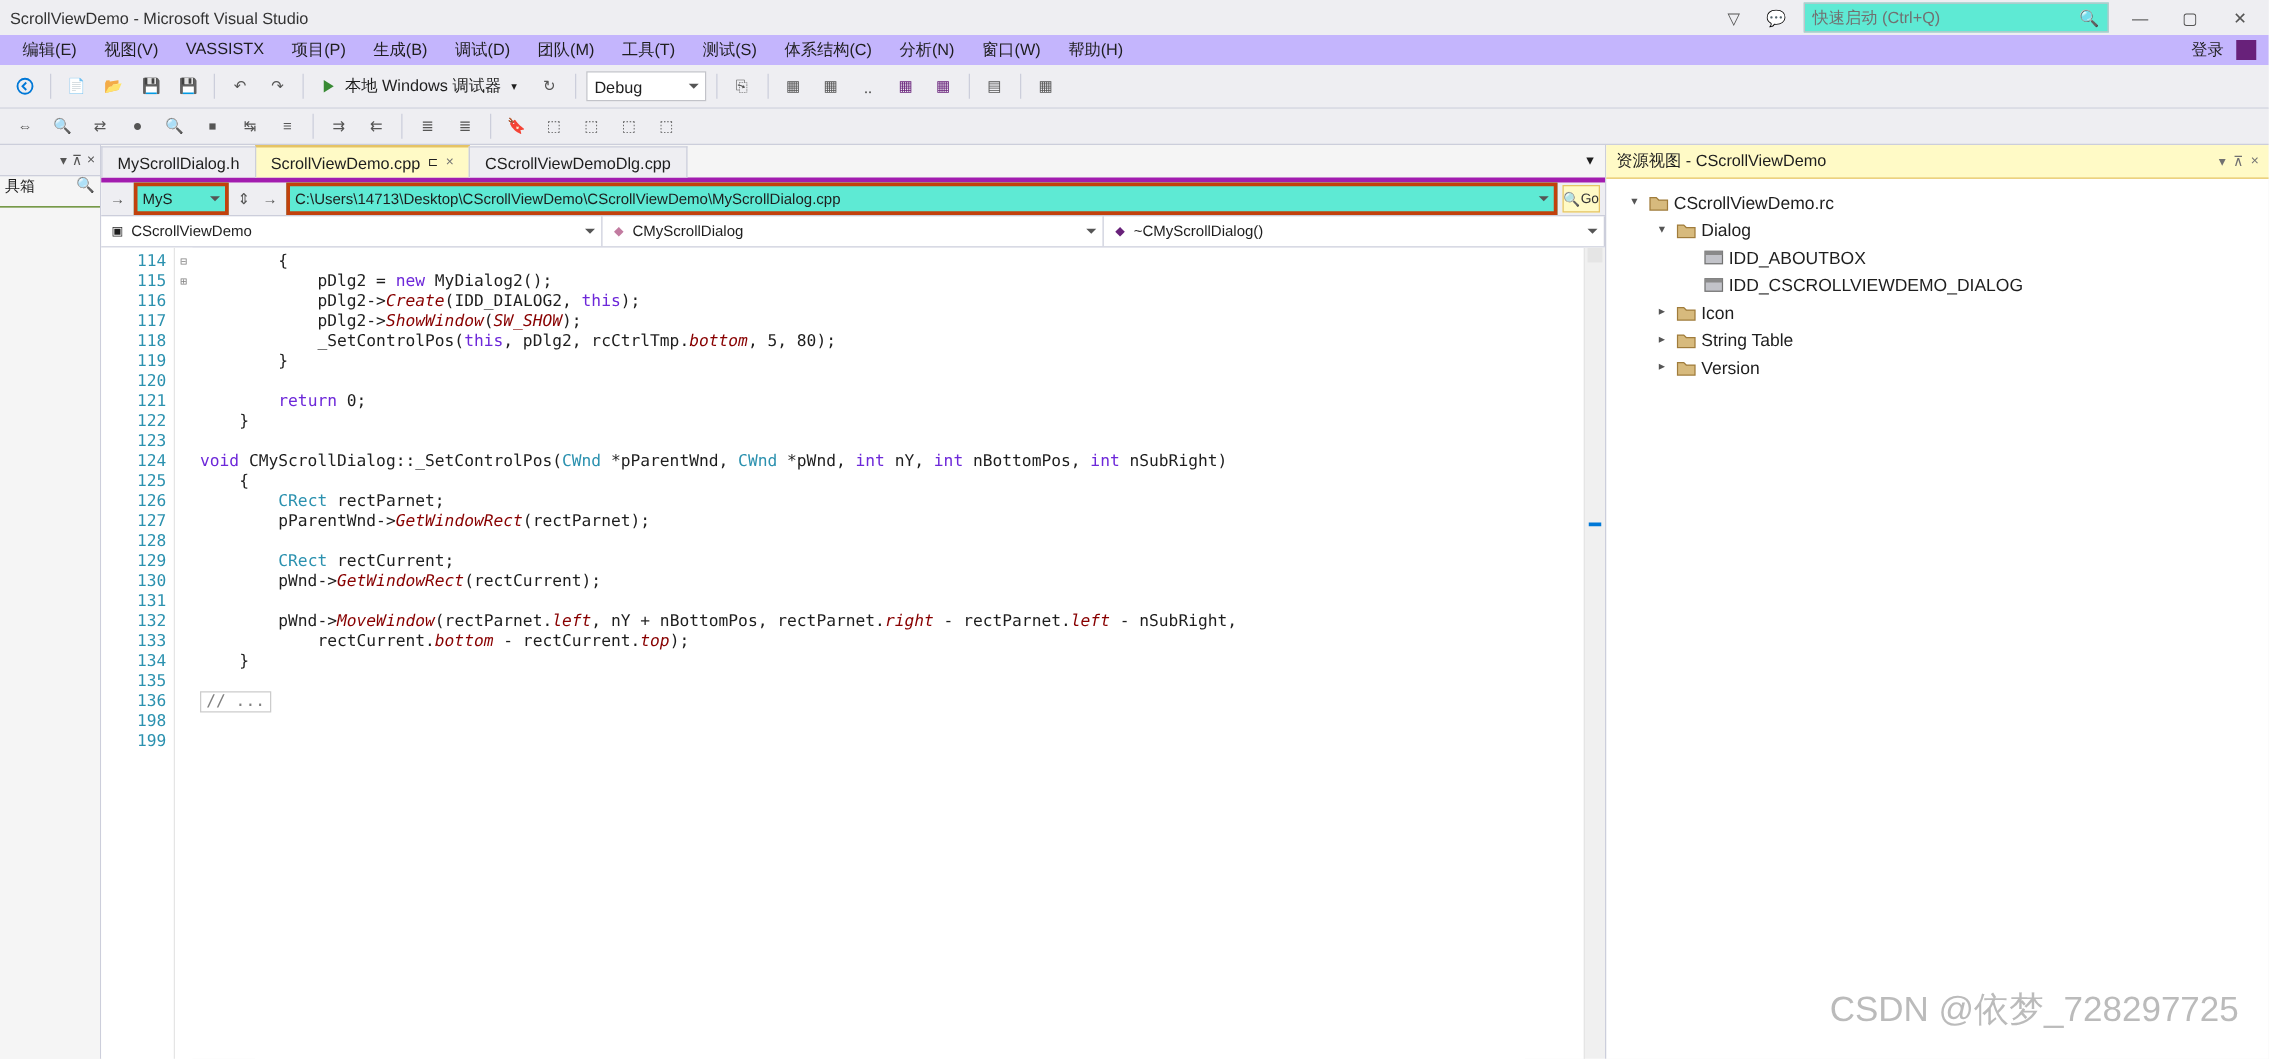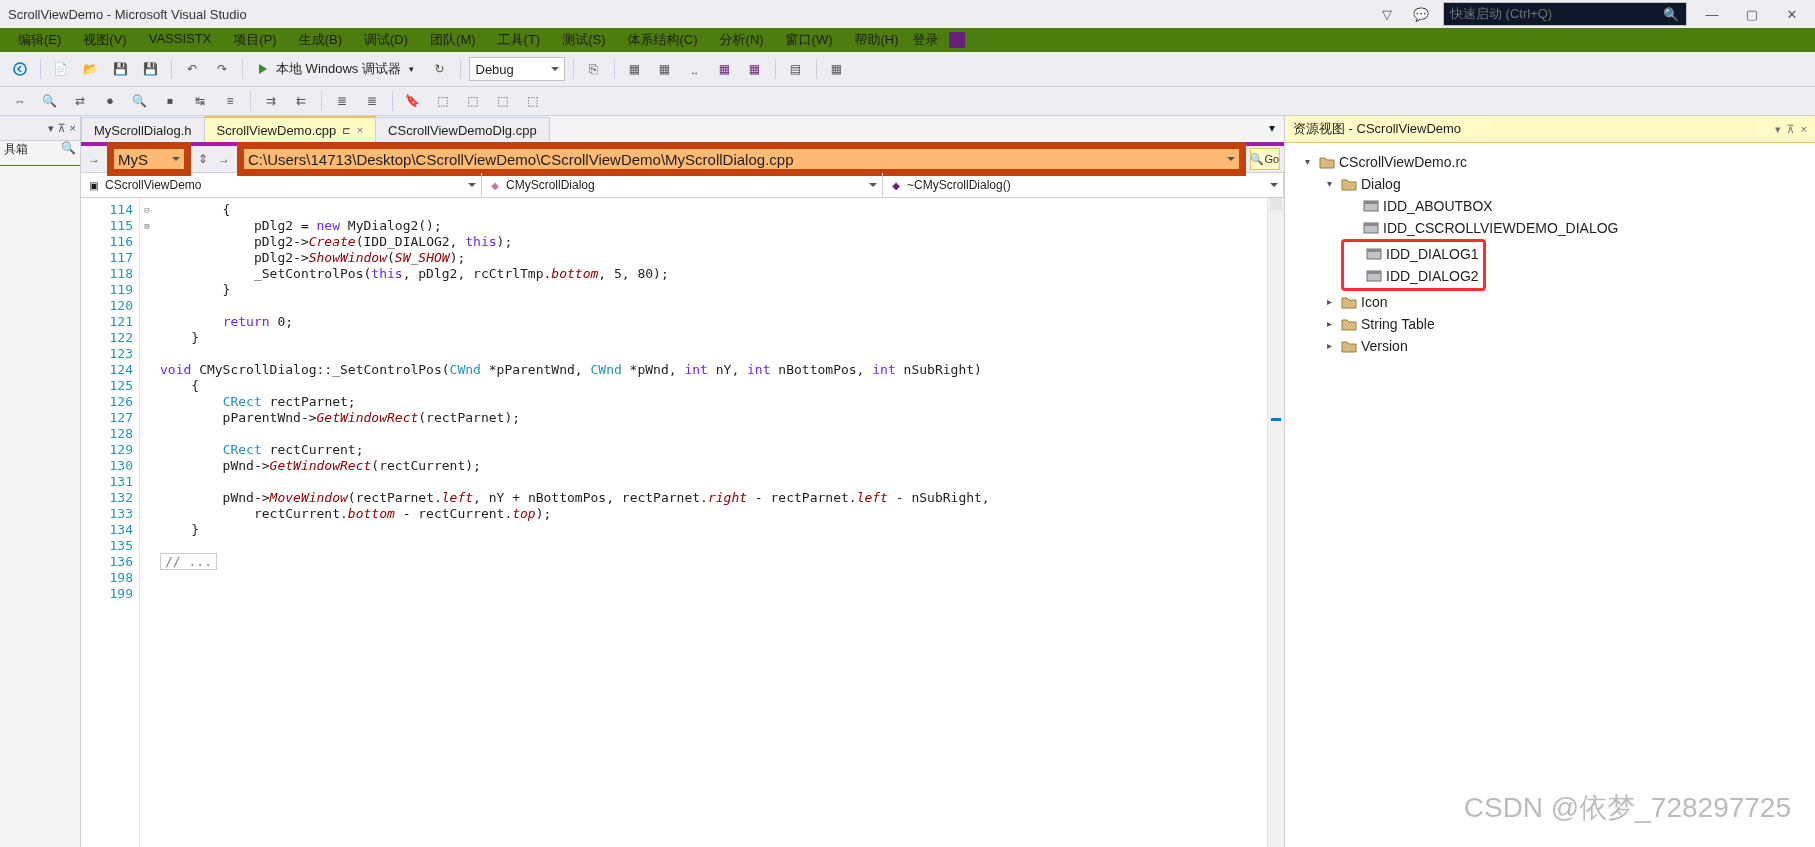--- a/index.html
+++ b/index.html
@@ -1,23 +1,23 @@
 <!DOCTYPE html>
 <html><head>
 <meta charset="utf-8">
 <style>
   html,body{margin:0;padding:0;font-family:"Microsoft YaHei","Segoe UI",Tahoma,sans-serif;font-size:12px;background:#f5f5f5;color:#1e1e1e;overflow:hidden}
   body{width:1815px;height:847px;position:relative}
   
   .titlebar{height:28px;background:#eeeef2;display:flex;align-items:center;justify-content:space-between;padding:0 8px;font-size:13px;color:#333}
   .titlebar .right{display:flex;align-items:center;gap:10px}
-  .searchbox{width:230px;height:22px;border:1px solid #c2c3c9;background:#0f172a;display:flex;align-items:center;padding:0 6px;color:#717171}
+  .searchbox{width:230px;height:22px;border:1px solid #c2c3c9;background:#5eead4;display:flex;align-items:center;padding:0 6px;color:#717171}
   .winbtn{width:30px;height:22px;display:flex;align-items:center;justify-content:center;font-size:13px;color:#555}
   
-  .menubar{height:24px;background:#4d7c0f;display:flex;align-items:center;padding:0 8px;gap:4px;}
+  .menubar{height:24px;background:#c4b5fd;display:flex;align-items:center;padding:0 8px;gap:4px;justify-content:space-between}
   .menubar .menus{display:flex;gap:2px}
   .menuitem{padding:2px 10px;font-size:13px;color:#1e1e1e}
   
   .toolbar{height:34px;background:#eeeef2;display:flex;align-items:center;padding:0 8px;gap:6px;border-bottom:1px solid #cccedb}
   .toolbar2{height:28px;background:#eeeef2;display:flex;align-items:center;padding:0 8px;gap:6px;border-bottom:1px solid #cccedb}
   .tbtn{width:22px;height:22px;display:flex;align-items:center;justify-content:center;color:#555;border:1px solid transparent}
   .tbtn svg{width:16px;height:16px}
   .tsep{width:1px;height:20px;background:#cccedb;margin:0 2px}
   .combo{height:22px;border:1px solid #c2c3c9;background:#fff;display:flex;align-items:center;padding:0 18px 0 6px;position:relative;font-size:13px}
   .combo::after{content:"";position:absolute;right:5px;top:50%;margin-top:-2px;border:4px solid transparent;border-top-color:#555}
@@ -31,21 +31,21 @@
   .toolbox-search{height:24px;display:flex;padding:0 4px;border-bottom:1px solid #4d7c0f}
   .toolbox-body{padding:6px 4px;font-size:13px;color:#1e1e1e;line-height:1.6}
   
   .editor{flex:1;display:flex;flex-direction:column;background:#fff;min-width:0}
   .tabs{height:26px;background:#f5f5f5;display:flex;align-items:flex-end;border-bottom:4px solid #a21caf;position:relative}
   .tab{height:24px;padding:0 12px;display:flex;align-items:center;gap:6px;font-size:13px;background:#eeeef2;border:1px solid #cccedb;border-bottom:none;color:#1e1e1e;margin-right:-1px}
   .tab.active{background:#fffac6;border-top:2px solid #e5c365}
   .tab .close{font-size:11px;color:#717171}
   .drop-arrow{position:absolute;right:4px;top:4px;width:16px;height:16px;display:flex;align-items:center;justify-content:center}
   .navbar{height:26px;background:#eeeef2;display:flex;align-items:center;border-bottom:1px solid #cccedb;padding:0 4px;gap:4px}
-  .navbar .nav-combo{flex:0 0 auto;height:20px;border:7px solid #c2410c;background:#fdba74;display:flex;align-items:center;padding:0 16px 0 4px;font-size:15px;position:relative}
+  .navbar .nav-combo{flex:0 0 auto;height:20px;border:3px solid #c2410c;background:#5eead4;display:flex;align-items:center;padding:0 16px 0 4px;font-size:12px;position:relative}
   .navbar .nav-combo::after{content:"";position:absolute;right:4px;top:50%;margin-top:-2px;border:4px solid transparent;border-top-color:#555}
   .navbar .nav-path{flex:1;min-width:0}
   .gobtn{width:28px;height:20px;background:#fffac6;border:1px solid #e5c365;display:flex;align-items:center;justify-content:center;font-size:11px;color:#333}
   .classbar{height:24px;display:flex;border-bottom:1px solid #cccedb}
   .classbar .cell{flex:1;display:flex;align-items:center;padding:0 6px;border-right:1px solid #cccedb;font-size:12px;position:relative}
   .classbar .cell::after{content:"";position:absolute;right:5px;top:50%;margin-top:-2px;border:4px solid transparent;border-top-color:#555}
   .classbar .ico{width:14px;height:14px;margin-right:4px;display:inline-flex;align-items:center;justify-content:center;font-size:10px}
   
   .code-wrap{flex:1;display:flex;overflow:hidden;position:relative}
   .gutter{width:52px;background:#fff;text-align:right;padding:4px 6px 0 0;color:#2b91af;font-family:Consolas,monospace;font-size:13px;line-height:16px;border-right:1px solid #e5e5e5}
@@ -354,39 +354,21 @@
           <span>IDD_ABOUTBOX</span>
         </div><div class="tree-row" style="--ind: 56px;">
           <span class="caret"></span>
           <span class="fico">
             <svg width="16" height="14">
               <rect x="1" y="2" width="14" height="10" class="dlgico" fill="#fff"></rect>
               <rect x="1" y="2" width="14" height="3" fill="#8a8a8a"></rect>
             </svg>
           </span>
           <span>IDD_CSCROLLVIEWDEMO_DIALOG</span>
-        </div><div class="hlbox" style="margin-left: 48px;"><div class="tree-row" style="--ind: 4px;">
-            <span class="caret"></span>
-            <span class="fico">
-              <svg width="16" height="14">
-                <rect x="1" y="2" width="14" height="10" class="dlgico" fill="#fff"></rect>
-                <rect x="1" y="2" width="14" height="3" fill="#8a8a8a"></rect>
-              </svg>
-            </span>
-            <span>IDD_DIALOG1</span>
-          </div><div class="tree-row" style="--ind: 4px;">
-            <span class="caret"></span>
-            <span class="fico">
-              <svg width="16" height="14">
-                <rect x="1" y="2" width="14" height="10" class="dlgico" fill="#fff"></rect>
-                <rect x="1" y="2" width="14" height="3" fill="#8a8a8a"></rect>
-              </svg>
-            </span>
-            <span>IDD_DIALOG2</span>
-          </div></div><div class="tree-row" style="--ind: 34px;">
+        </div><div class="tree-row" style="--ind: 34px;">
           <span class="caret">▸</span>
           <span class="fico">
             <svg width="16" height="14">
               <path d="M1 3h5l2 2h7v8H1z" class="folder"></path>
             </svg>
           </span>
           <span>Icon</span>
         </div><div class="tree-row" style="--ind: 34px;">
           <span class="caret">▸</span>
           <span class="fico">

